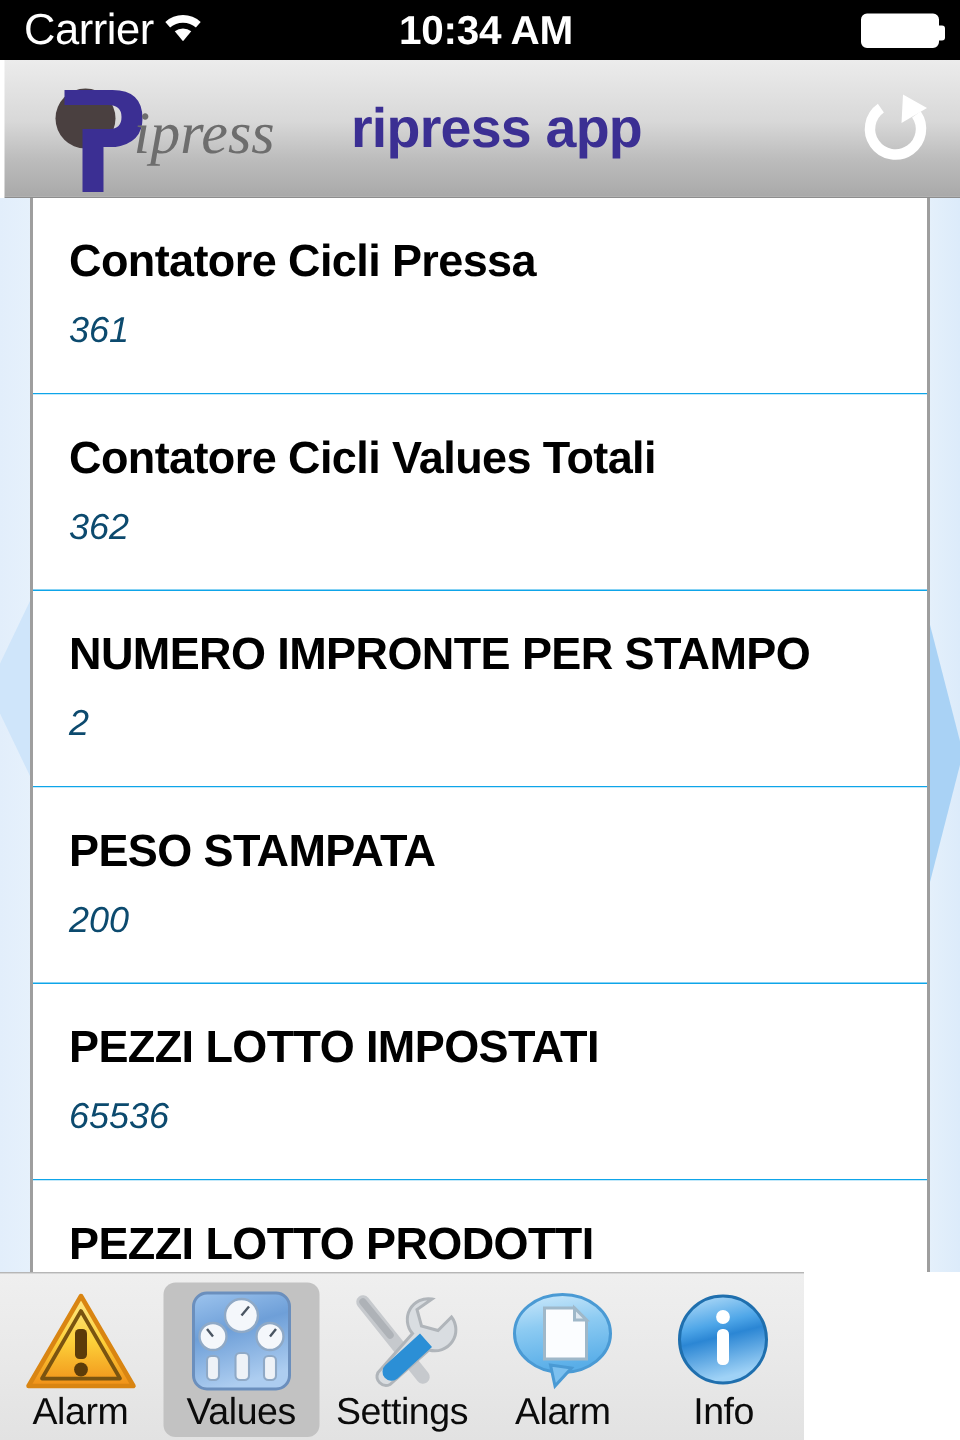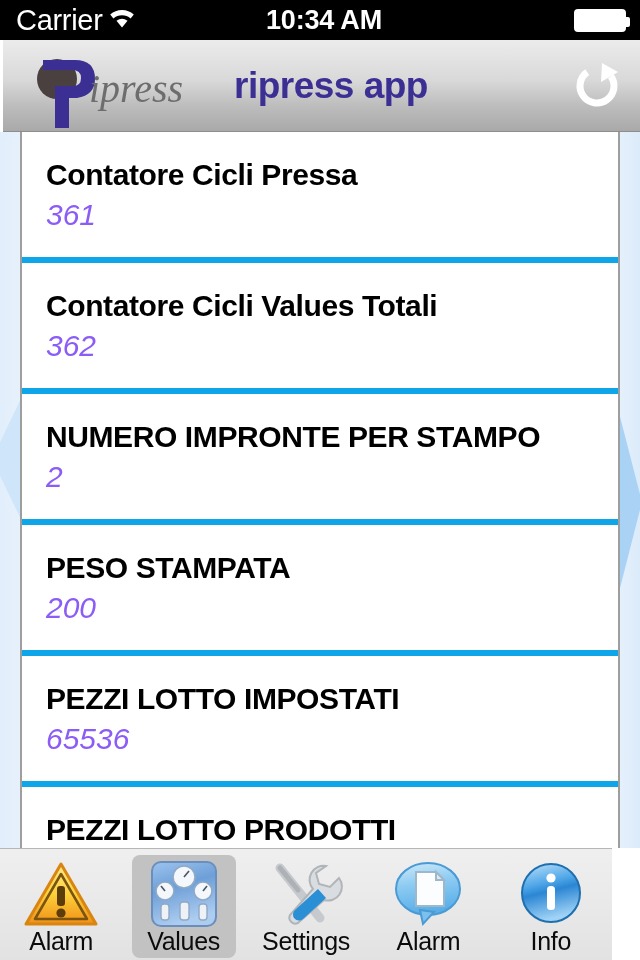--- a/index.html
+++ b/index.html
@@ -66,38 +66,38 @@
   .chev-left { position:absolute; left:-10px; top:252px; }
   .chev-right { position:absolute; right:-6px; top:238px; }
 
   .list {
     position:absolute; top:0; left:20px; width:600px; height:716px;
     background:#fff;
     border-left:2px solid #9e9e9e;
     border-right:2px solid #9e9e9e;
   }
   .row {
-    height:131px; border-bottom:6px solid #0ea5e9;
+    height:131px; border-bottom:1px solid #0ea5e9;
     padding:26px 24px 0 24px;
     background:#fff;
   }
   .row:last-child { border-bottom:none; }
   .row-title {
     font-size:30px; font-weight:bold; color:#000;
     letter-spacing:-0.4px; line-height:1.12;
     white-space:nowrap;
   }
   .row-value {
-    font-size:30px; font-style:italic; color:#8b5cf6;
-    margin-top:6px; line-height:1.12;
+    font-size:24px; font-style:italic; color:#0c4a6e;
+    margin-top:16px; line-height:1.12;
   }
 
   
   .tabbar {
-    position:absolute; bottom:0; left:0; width:612px; height:112px;
+    position:absolute; bottom:0; left:0; width:536px; height:112px;
     background:linear-gradient(180deg,#efefef 0%,#e9e9e9 50%,#e2e2e2 100%);
     border-top:1px solid #b6b6b6;
     display:flex;
   }
   .tab {
     flex:1; display:flex; flex-direction:column;
     align-items:center; justify-content:flex-start;
     padding-top:6px; position:relative;
   }
   .tab-hit {

